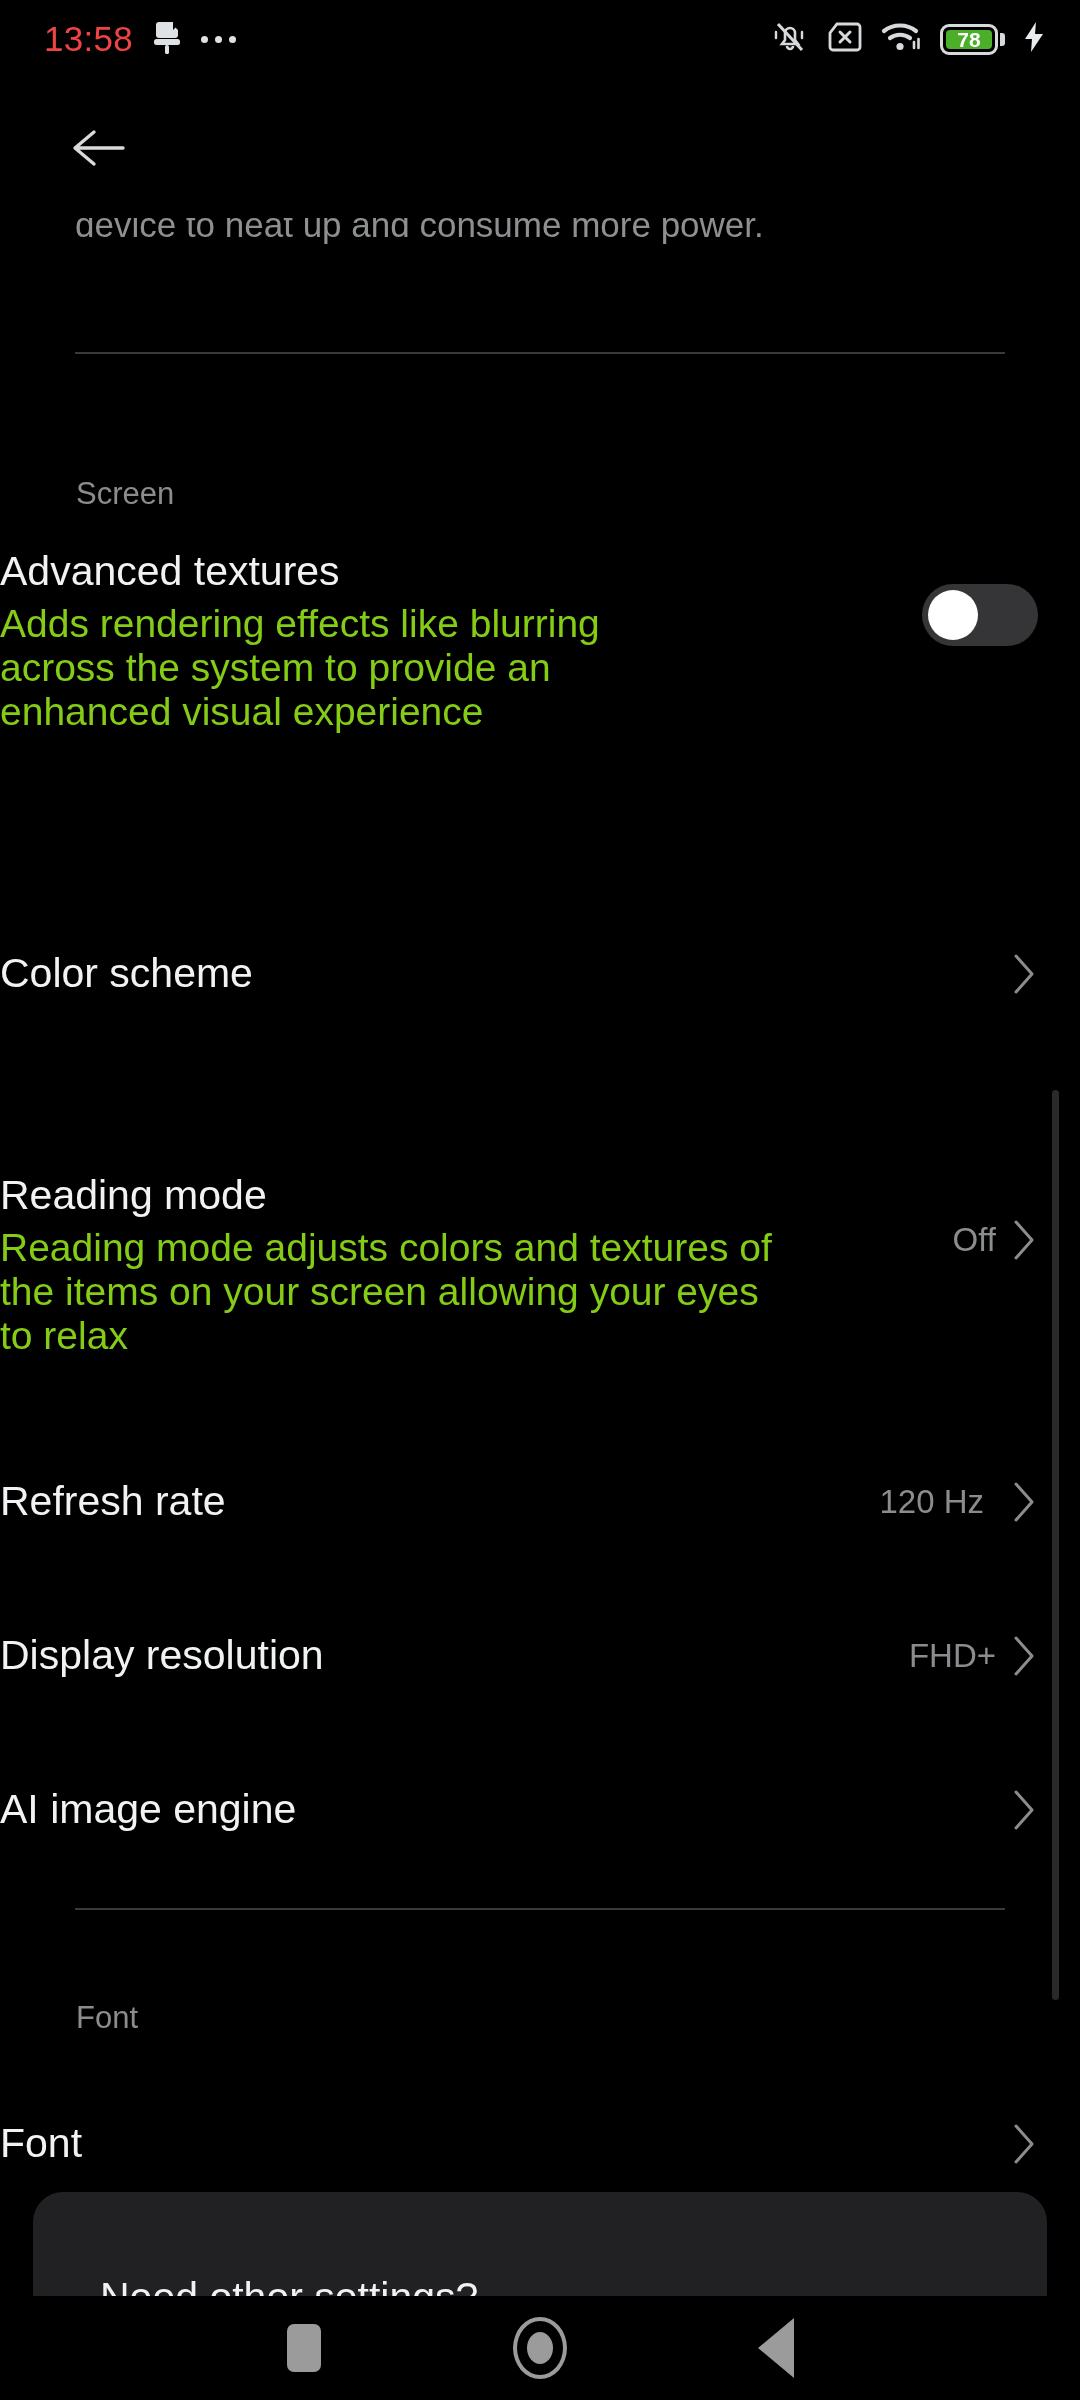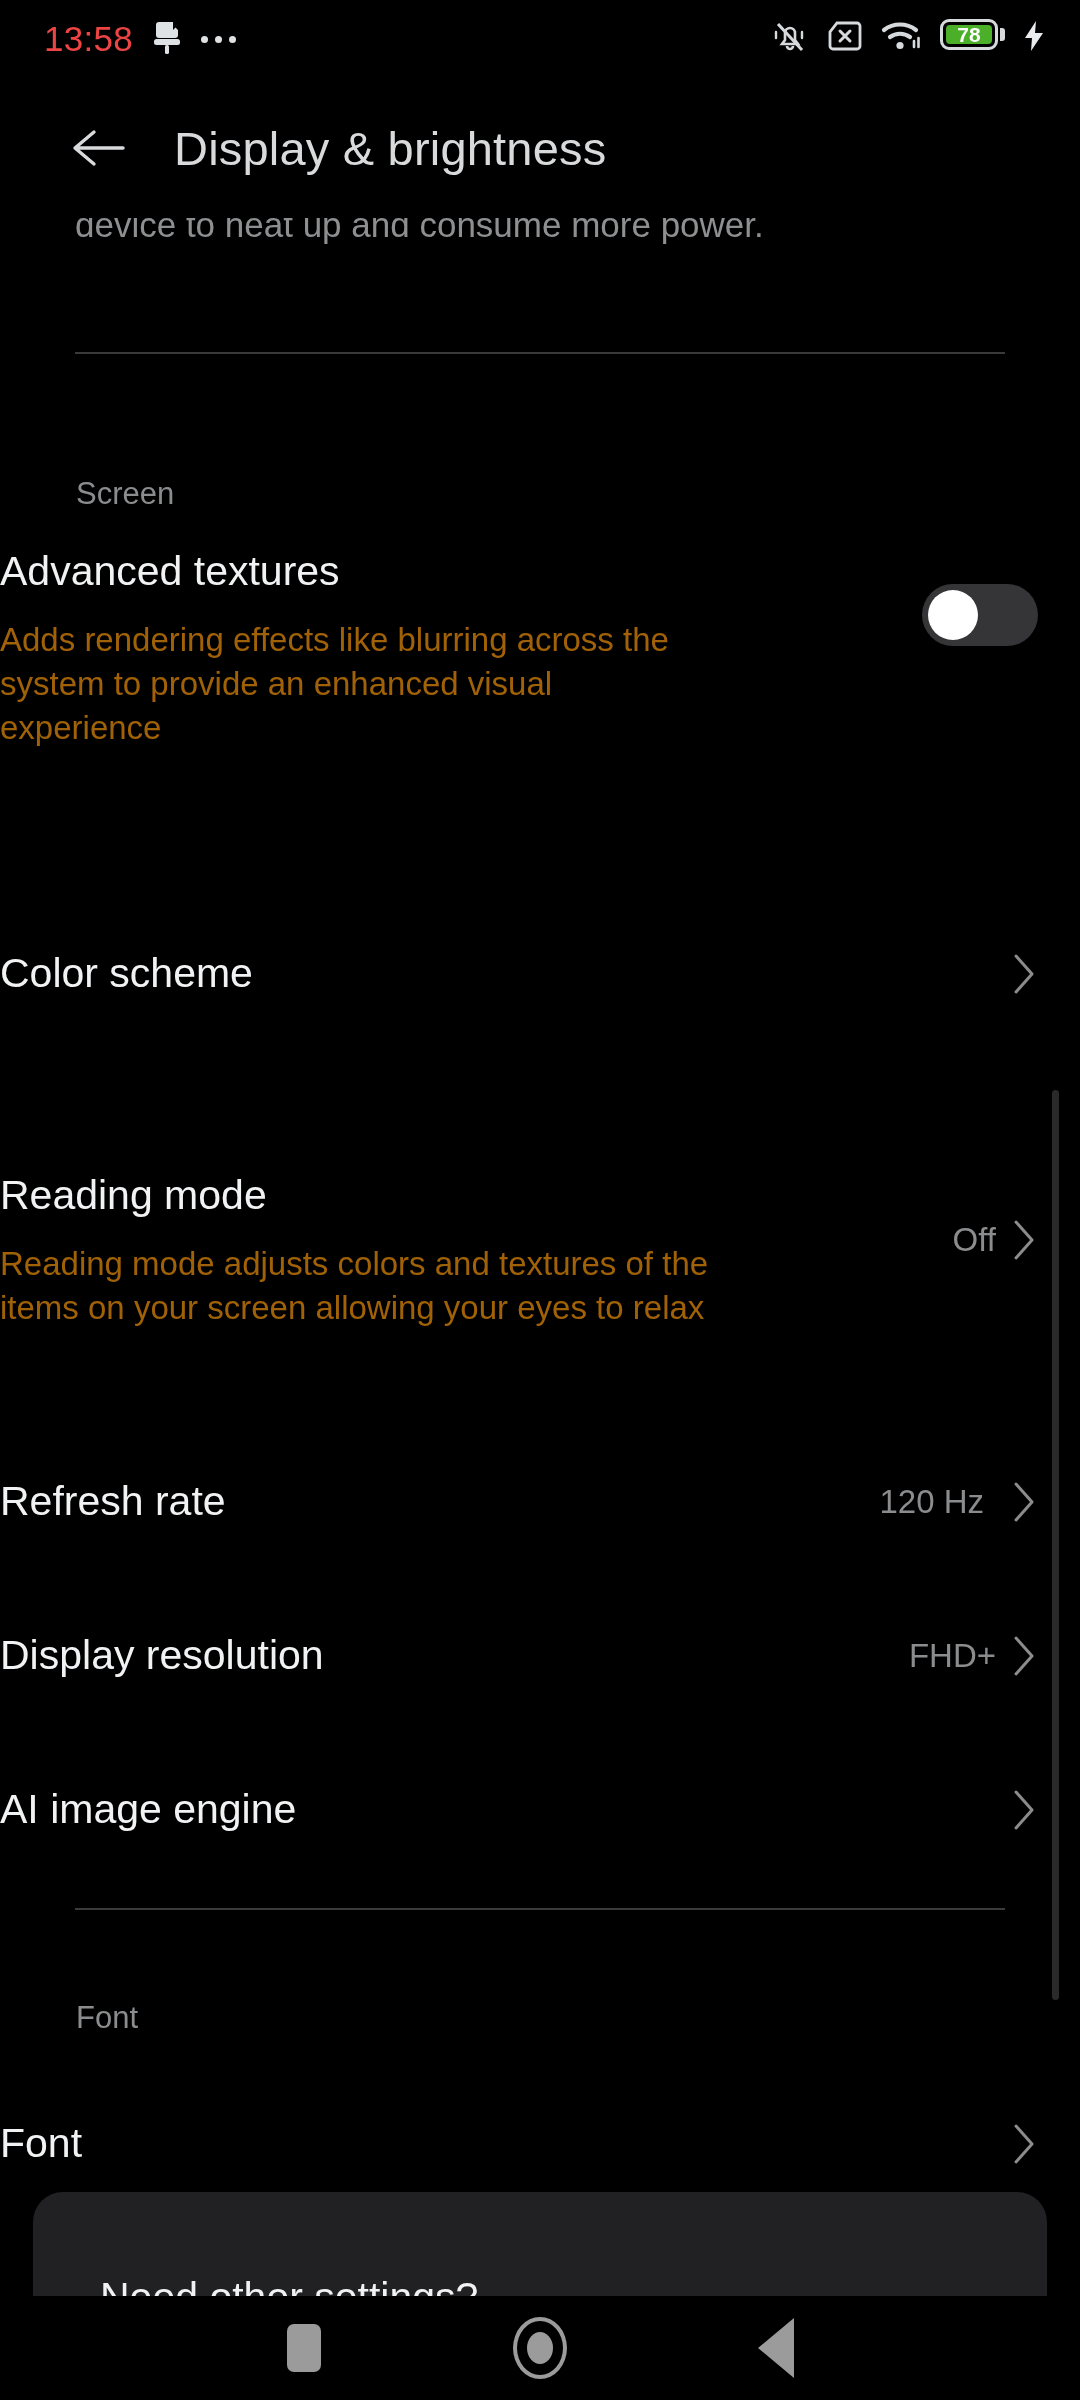--- a/index.html
+++ b/index.html
@@ -12,21 +12,21 @@
   .screen { position:relative; width:1080px; height:2400px; background:#000; }
 
   
   .statusbar{
     position:absolute; top:0; left:0; width:1080px; height:78px;
     display:flex; align-items:center; justify-content:space-between;
     padding:0 34px 0 44px;
   }
   .sb-left{ display:flex; align-items:center; gap:18px; }
   .sb-time{ color:#ef4444; font-size:35px; letter-spacing:.3px; }
-  .sb-right{ display:flex; align-items:flex-start; gap:17px; }
+  .sb-right{ display:flex; align-items:center; gap:17px; }
   .dots{ display:flex; align-items:center; gap:7px; }
   .dots i{ width:7px; height:7px; border-radius:50%; background:#dfe2e4; display:block; }
 
   
   .batt{ position:relative; display:flex; align-items:center; }
   .batt-body{
     width:58px; height:31px; border:3px solid #d7dadc; border-radius:9px;
     padding:3px; display:flex; align-items:center;
   }
   .batt-fill{
@@ -69,21 +69,21 @@
   .section-label{
     position:absolute; left:76px; color:#8a8c8e; font-size:31px;text-align:right;
   }
 
   .row{
     position:absolute; left:0; width:1080px;
     display:flex; align-items:flex-start; cursor:pointer;
   }
   .row-main{ flex:1; }
   .row-title{ color:#f1f2f3; font-size:41px; line-height:50px; }
-  .row-desc{ color:#a16207; font-size:33px; line-height:44px; margin-top:22px; }
+  .row-desc{ color:#84cc16; font-size:39px; line-height:44px; margin-top:6px; }
   .row-right{
     display:flex; align-items:center; gap:16px;
     padding-right:42px; flex-shrink:0;
   }
   .row-value{ color:#8a8c8e; font-size:33px; white-space:nowrap; }
 
   .chev{ width:26px; height:44px; display:block; }
 
   
   .toggle{
@@ -189,21 +189,20 @@
       </span>
     </div>
   </div>
 
   <div class="header">
     <div class="back-btn">
       <svg width="58" height="42" viewBox="0 0 58 42">
         <path d="M26 5 L7 21 L26 37 M7 21 H55" fill="none" stroke="#d8dadc" stroke-width="3.4" stroke-linecap="round" stroke-linejoin="round"></path>
       </svg>
     </div>
-    <div class="page-title">Display &amp; brightness</div>
   </div>
 
   <div class="content">
 
     <div class="clipped-text">device to heat up and consume more power.</div>
 
     <div class="divider" style="top:134px;"></div>
 
     <div class="section-label" style="top:258px;">Screen</div>
 

